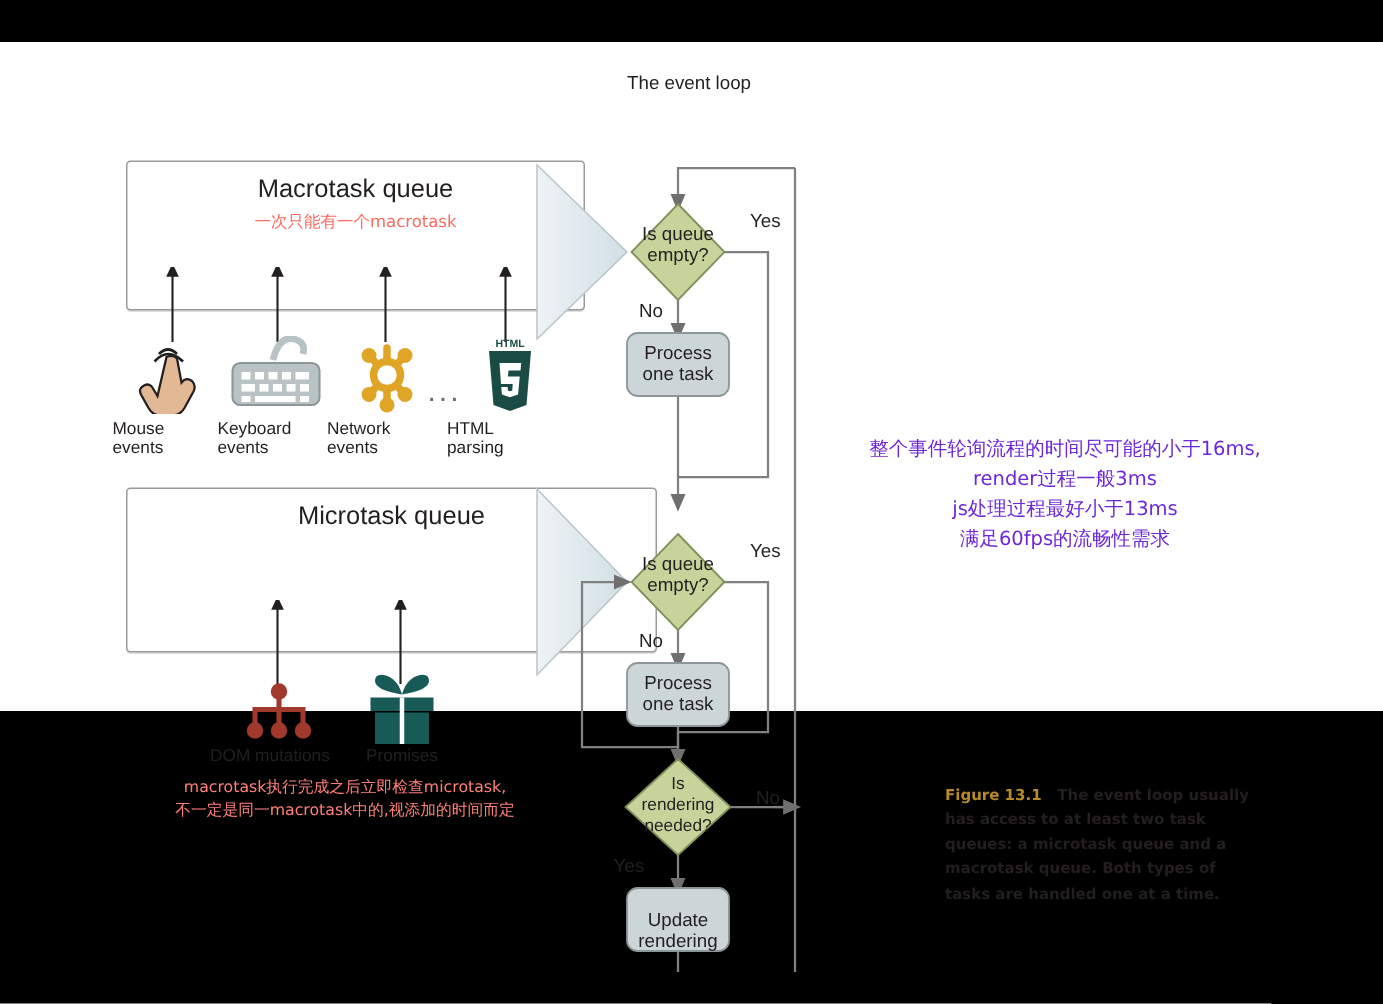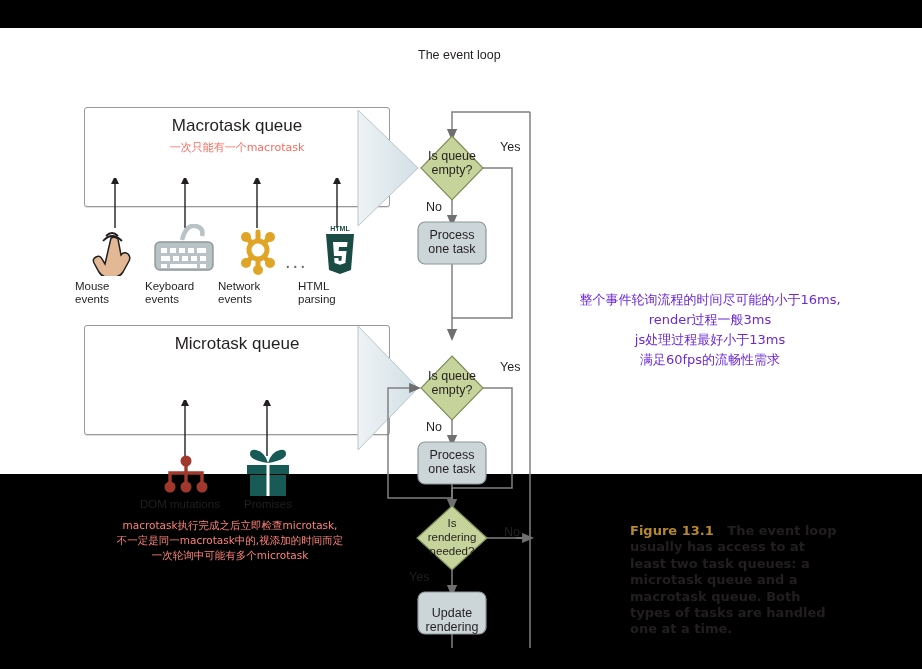--- a/index.html
+++ b/index.html
@@ -48,21 +48,21 @@
     text-align:center;font-size:12.5px;color:#231f20;line-height:14px;
   }
   .edge-label{
     position:absolute;font-size:12.5px;color:#231f20;
   }
 
   
   .caption{
     position:absolute;
     font-family:"DejaVu Sans","Liberation Sans",sans-serif;
-    font-weight:bold;font-size:13px;line-height:16.4px;
+    font-weight:bold;font-size:10px;line-height:16.4px;
     color:#231f20;width:210px;
   }
   .caption .fignum{color:#b5892c;}
 
   
   .cn-right{
     position:absolute;color:#6d28d9;font-size:13px;line-height:20px;
     text-align:center;width:350px;
     font-family:"DejaVu Sans","Liberation Sans",sans-serif;
   }
@@ -162,21 +162,21 @@
     <text x="20" y="9" font-size="7" font-weight="bold" text-anchor="middle" fill="#1b4b45" font-family="Liberation Sans, sans-serif">HTML</text>
     <path d="M6 12 L34 12 L31 48 L20 52 L9 48 z" fill="#1b4b45"></path>
     <path d="M13 20 L27.5 20 L27 25 L19 25 L18.6 29 L26.5 29 L25.4 41 L20 42.8
              L14.6 41 L14.2 36 L18.4 36 L18.6 38.4 L20 38.9 L21.5 38.4 L21.8 34 L14 34 z" fill="#ffffff"></path>
   </svg>
   <div class="src-label" style="left:298px;top:252px;">
     <div>HTML</div>
     <div>parsing</div>
   </div>
 
-  <div class="abs queue-box" style="left:84px;top:297px;width:304px;height:108px;">
+  <div class="abs queue-box" style="left:84px;top:297px;width:304px;height:108px;padding-left:48px;">
     <div class="queue-label">Microtask queue</div>
   </div>
 
   <svg class="abs" style="left:84px;top:372px;" width="310" height="58">
     <line x1="101" y1="56" x2="101" y2="2" stroke="#231f20" stroke-width="1.4" marker-end="url(#ah)"></line>
     <line x1="183" y1="56" x2="183" y2="2" stroke="#231f20" stroke-width="1.4" marker-end="url(#ah)"></line>
   </svg>
 
   <svg class="abs" style="left:160px;top:425px;" width="52" height="44" viewBox="0 0 52 44">
     <g stroke="#a0392c" stroke-width="3.4" fill="none">
@@ -203,21 +203,20 @@
       <line x1="25" y1="17" x2="25" y2="48"></line>
     </g>
   </svg>
 
   <div class="abs" style="left:140px;top:470px;width:90px;font-size:11.5px;color:#231f20;">DOM mutations</div>
   <div class="abs" style="left:232px;top:470px;width:72px;text-align:center;font-size:11.5px;color:#231f20;">Promises</div>
 
   <div class="abs cn-bottom" style="left:65px;top:490px;">
     <div>macrotask执行完成之后立即检查microtask,</div>
     <div>不一定是同一macrotask中的,视添加的时间而定</div>
-    <div>一次轮询中可能有多个microtask</div>
   </div>
 
   <svg class="abs" style="left:330px;top:40px;" width="240" height="580" viewBox="0 0 240 580">
     <defs>
       <linearGradient id="funnelGrad" x1="0" y1="0" x2="1" y2="0">
         <stop offset="0%" stop-color="#eef3f5"></stop>
         <stop offset="100%" stop-color="#d2dfe5"></stop>
       </linearGradient>
       <marker id="gm" markerWidth="9" markerHeight="9" refX="4.6" refY="3.4" orient="auto">
         <path d="M0,0 L8,3.4 L0,6.8 z" fill="#6f6f6f"></path>

